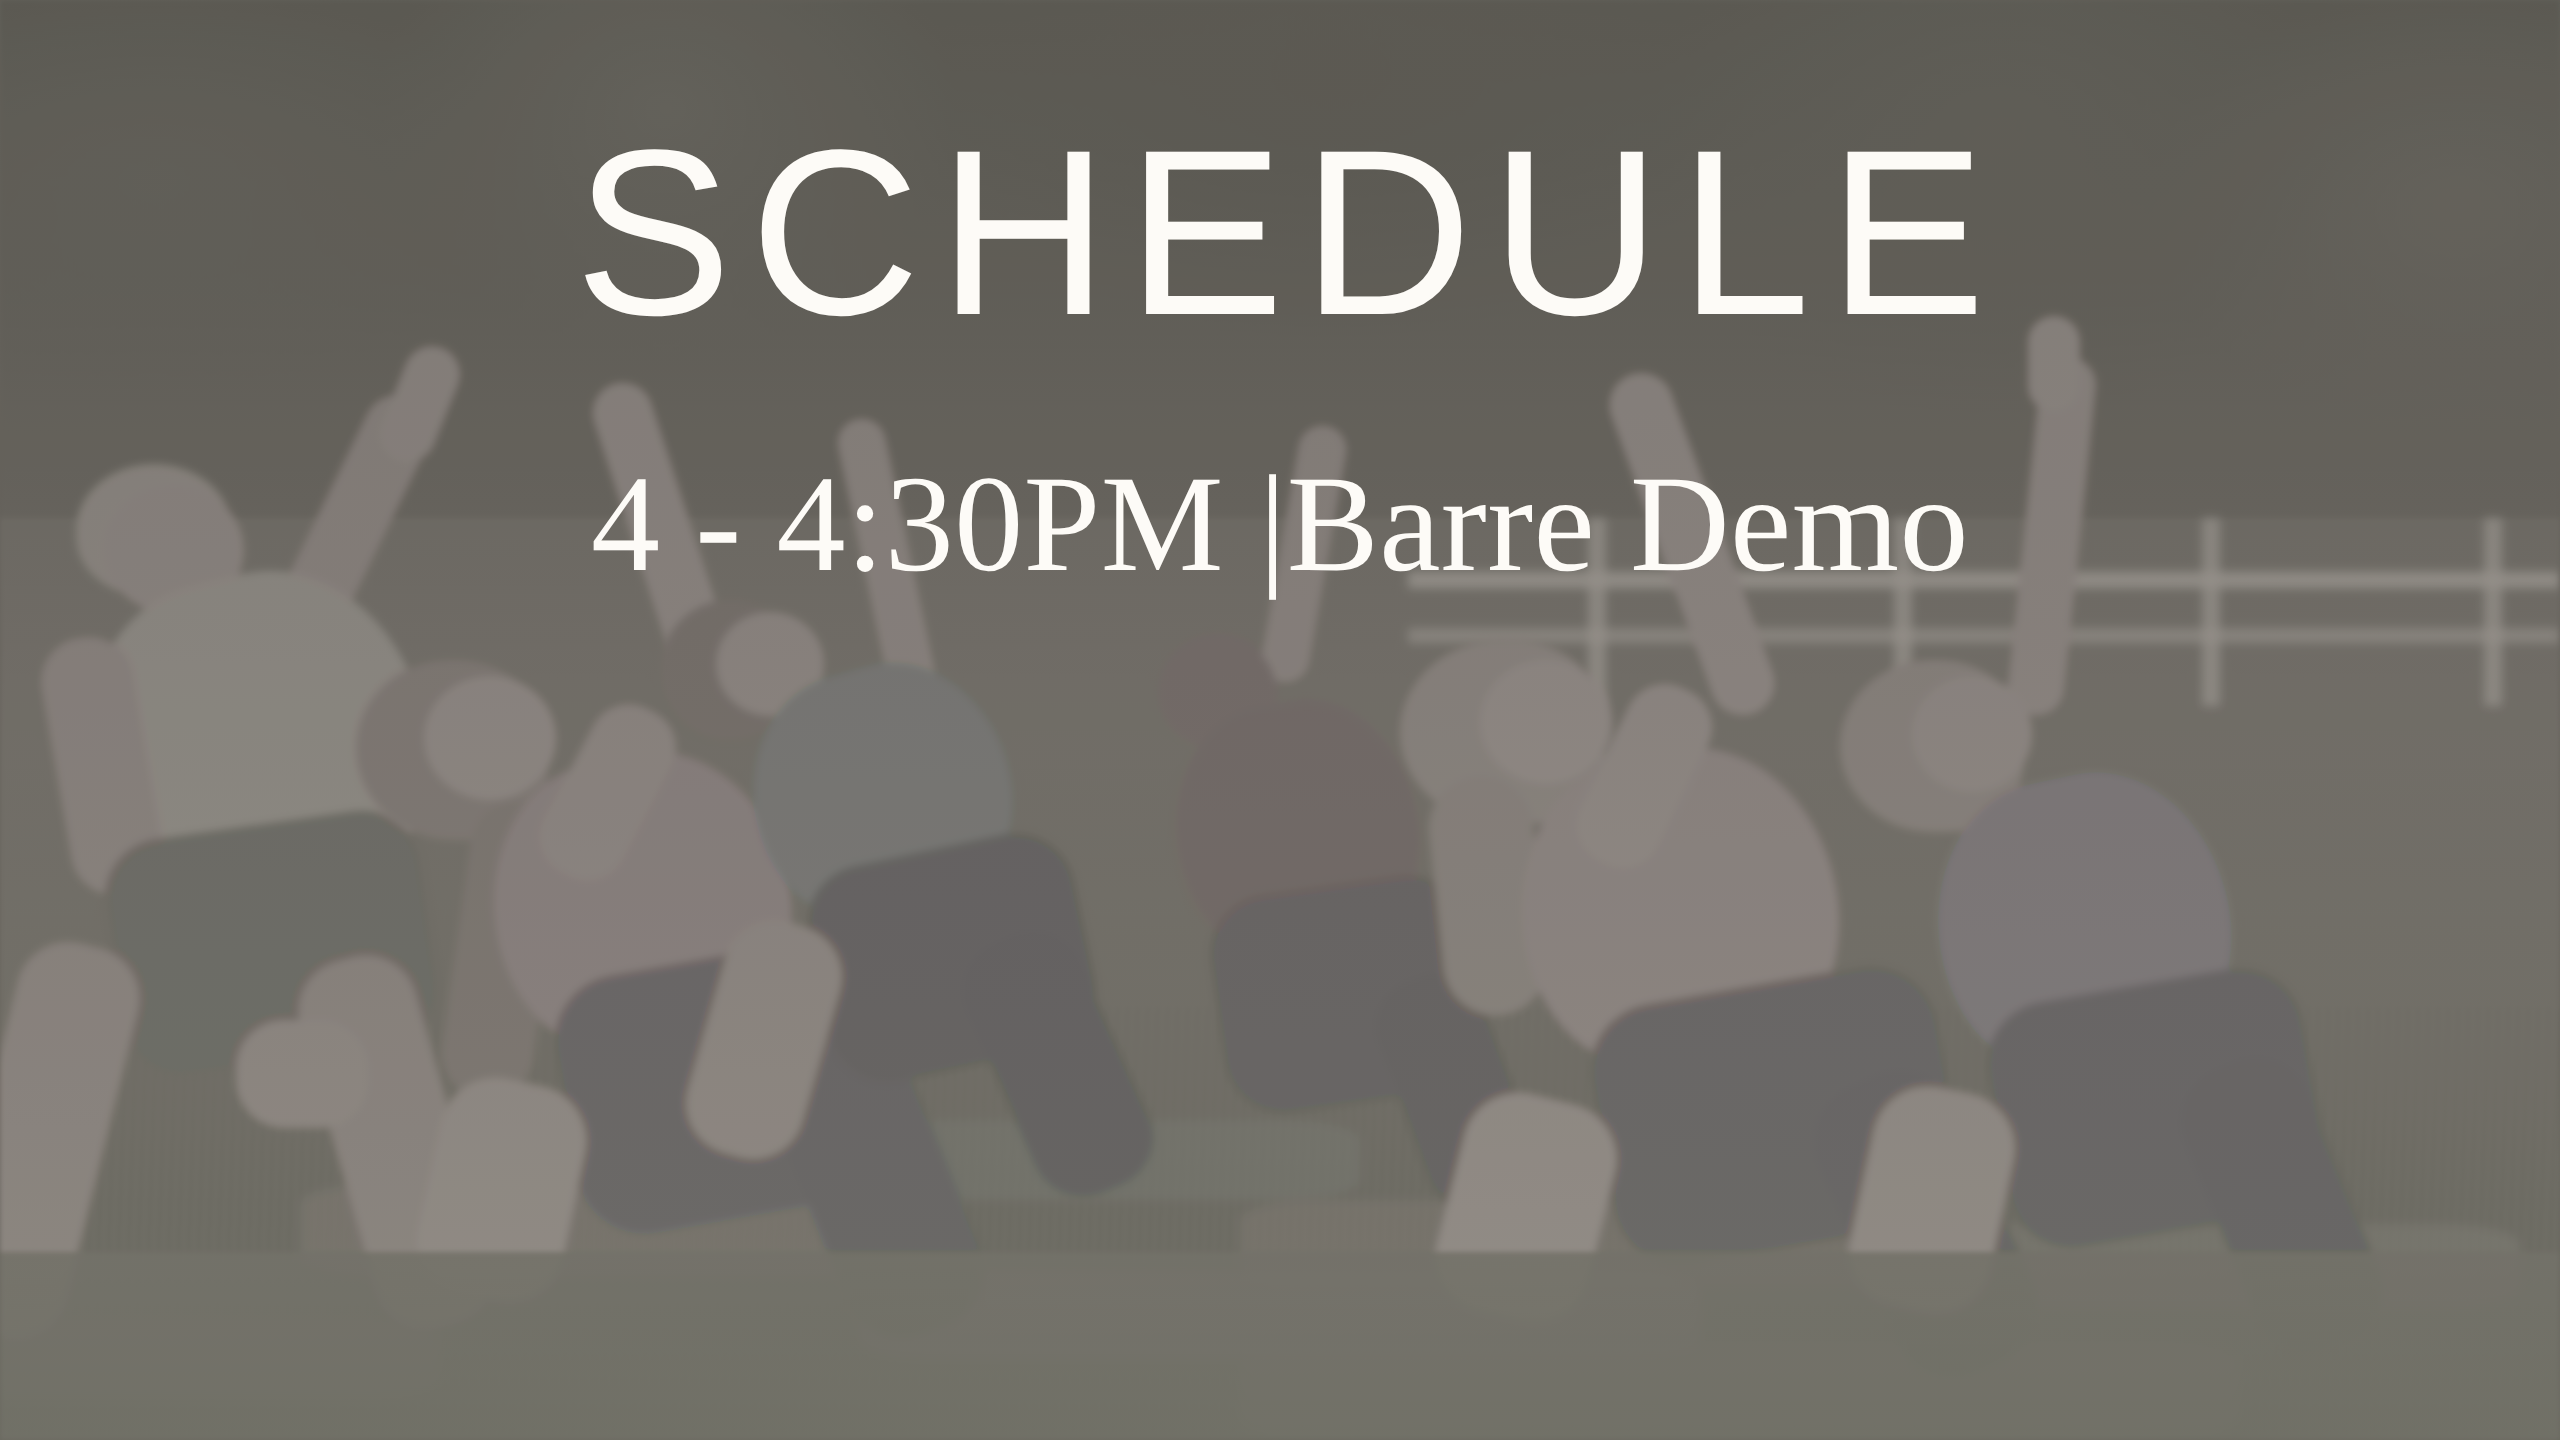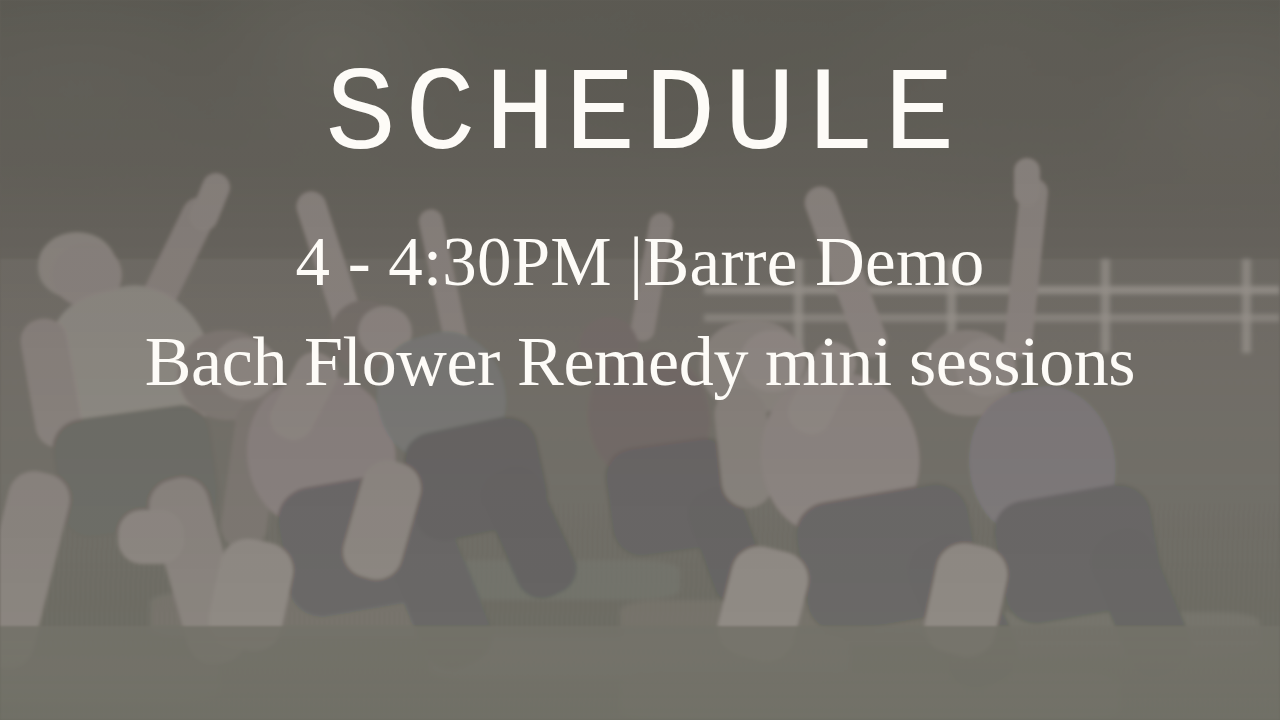--- a/index.html
+++ b/index.html
@@ -131,21 +131,21 @@
     inset: 0;
     display: flex;
     flex-direction: column;
     align-items: center;
   }
 
   .title {
     margin: 0;
     padding: 0;
     color: #fdfbf7;
-    font-family: Liberation Mono, monospace;
+    font-family: Liberation Sans, sans-serif;
     font-weight: 300;
     font-size: 118px;
     line-height: 1;
     letter-spacing: 9px;
     margin-top: 58px;
     text-indent: 9px;
     white-space: nowrap;
   }
 
   .lines {
@@ -267,17 +267,16 @@
   <div class="tint-desat"></div>
   <div class="tint-wash"></div>
   <div class="tint-mauve"></div>
 
   <div class="content">
 
     <h1 class="title">SCHEDULE</h1>
 
     <div class="lines">
       <div class="line line-1">4 - 4:30PM |Barre Demo</div>
-      <div class="line line-4">Bach Flower Remedy mini sessions</div>
     </div>
 
   </div>
 </div>
 
 </body></html>

